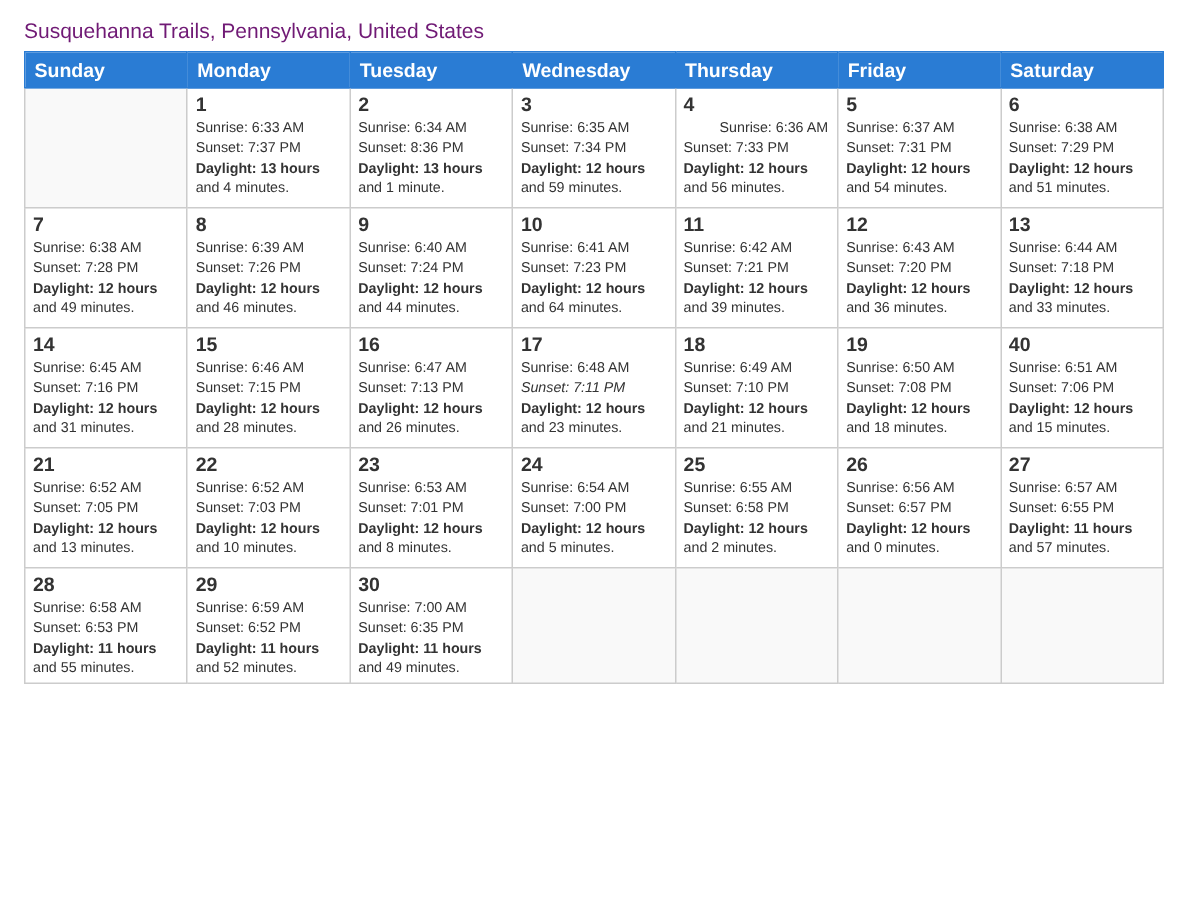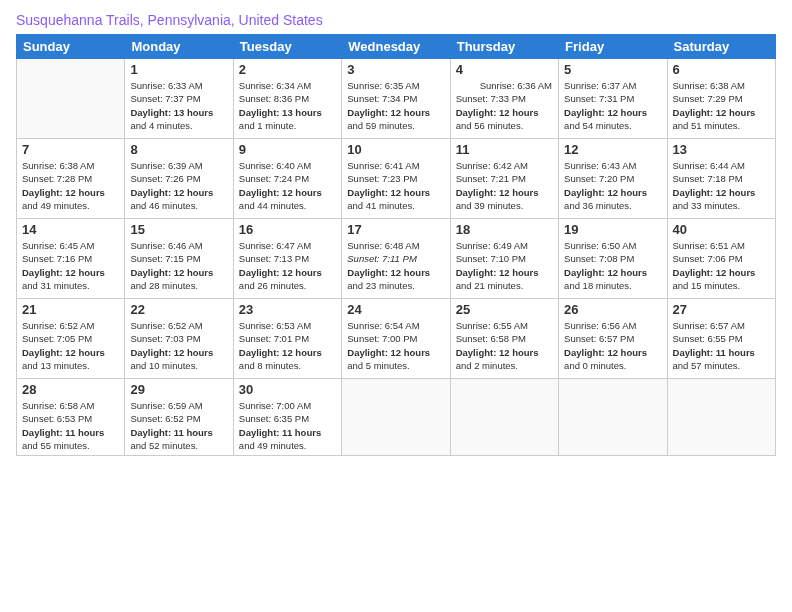--- a/index.html
+++ b/index.html
@@ -25,21 +25,21 @@
     .title-block {
       text-align: right;
     }
     .month-title {
       font-size: 32px;
       color: #333;
       font-weight: normal;
     }
     .subtitle {
       font-size: 14px;
-      color: #8b5cf6;
+      color: #701a75;
     }
     .calendar {
       width: 100%;
       border-collapse: collapse;
       table-layout: fixed;
     }
     .calendar th {
       background: #2a7cd4;
       color: #fff;
       text-align: left;
@@ -183,21 +183,21 @@
               <span style="display: block; font-weight: bold;">Daylight: 12 hours</span>
               <span style="display: block;">and 44 minutes.</span>
             </div>
           </td>
           <td>
             <span class="day-num">10</span>
             <div class="day-info">
               <span style="display: block;">Sunrise: 6:41 AM</span>
               <span style="display: block;">Sunset: 7:23 PM</span>
               <span style="display: block; font-weight: bold;">Daylight: 12 hours</span>
-              <span style="display: block;">and 41 minutes.</span>
+              <span style="display: block;">and 64 minutes.</span>
             </div>
           </td>
           <td>
             <span class="day-num">11</span>
             <div class="day-info">
               <span style="display: block;">Sunrise: 6:42 AM</span>
               <span style="display: block;">Sunset: 7:21 PM</span>
               <span style="display: block; font-weight: bold;">Daylight: 12 hours</span>
               <span style="display: block;">and 39 minutes.</span>
             </div>

